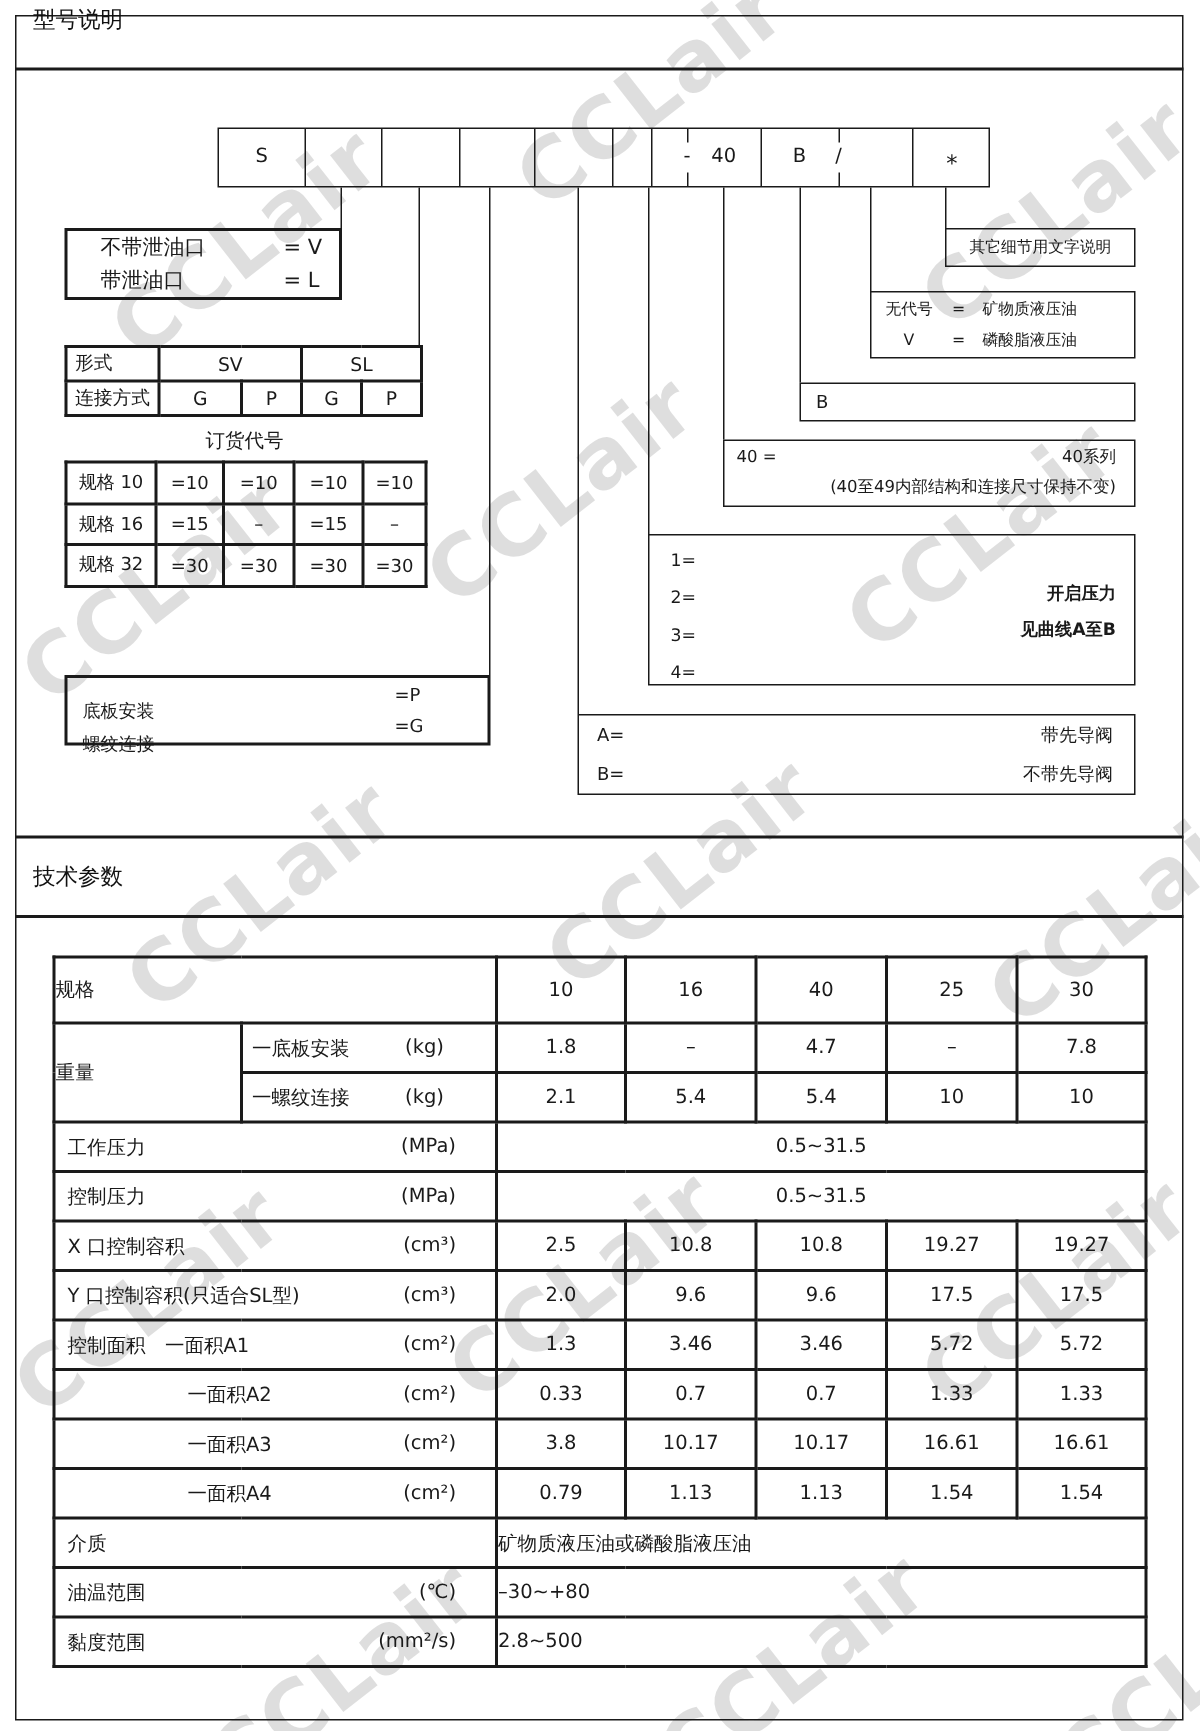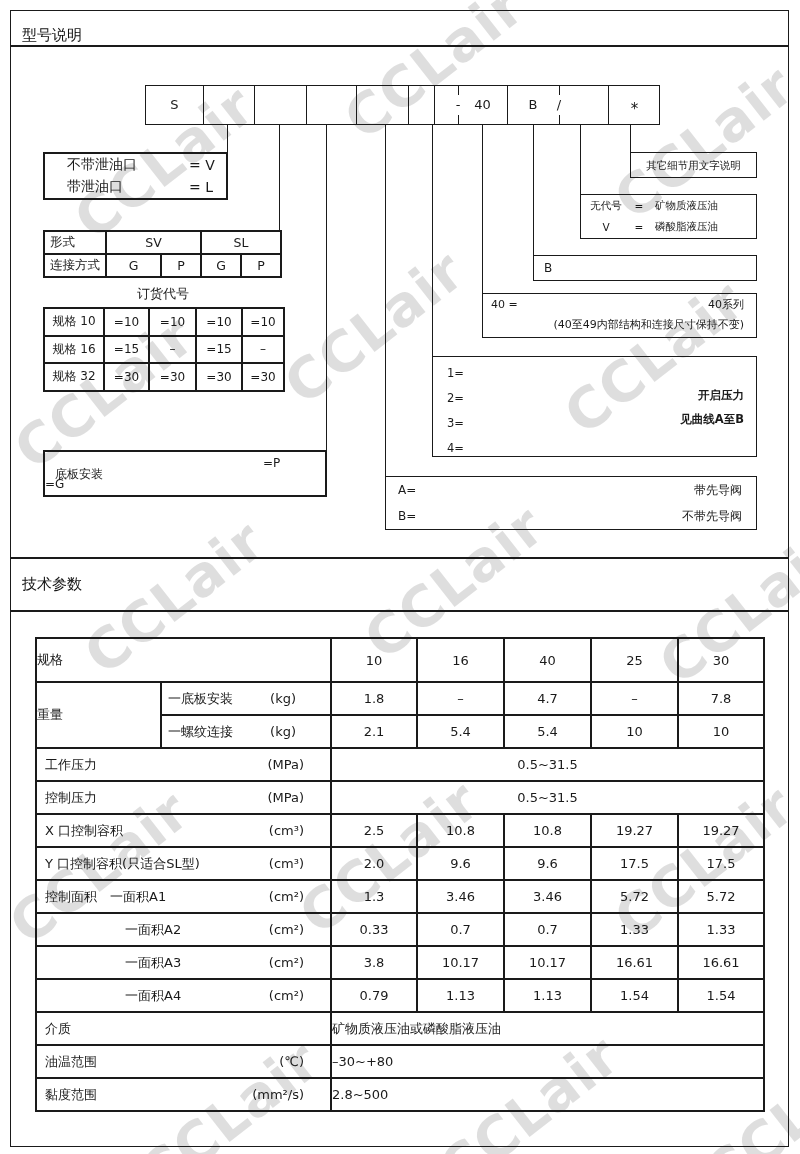--- a/index.html
+++ b/index.html
@@ -79,21 +79,21 @@
   <span class="wm" style="left:600px;top:830px;">CCLair</span>
   <span class="wm" style="left:125px;top:1085px;">CCLair</span>
   <span class="wm" style="left:425px;top:1080px;">CCLair</span>
   <span class="wm" style="left:690px;top:1085px;">CCLair</span>
 
   <div class="frame"></div>
   <div class="hrule" style="top:45px;"></div>
   <div class="hrule" style="top:557px;"></div>
   <div class="hrule" style="top:610px;"></div>
 
-  <div class="sec-title" style="top:26px;">型号说明</div>
+  <div class="sec-title" style="top:4px;">型号说明</div>
   <div class="sec-title" style="top:575px;">技术参数</div>
 
   <div class="box1" style="left:145px;top:85px;width:515px;height:40px;">
     <i class="mdiv" style="left:57px;"></i>
     <i class="mdiv" style="left:108px;"></i>
     <i class="mdiv" style="left:160px;"></i>
     <i class="mdiv" style="left:210px;"></i>
     <i class="mdiv" style="left:262px;"></i>
     <i class="mdiv" style="left:288px;"></i>
     <i class="mdiv" style="left:361px;"></i>
@@ -188,20 +188,21 @@
     </tr>
   </tbody>
     </table>
 
   <div class="box2" style="left:43px;top:450px;width:284px;height:47px;">
     <div class="pgrow">
       <span class="pgl">底板安装</span>
       <span class="pgv">=P</span>
     </div>
     <div class="pgrow">
+      <span class="pgl">螺纹连接</span>
       <span class="pgv">=G</span>
     </div>
   </div>
 
   <div class="box1" style="left:385px;top:476px;width:372px;height:54px;">
     <div class="abrow">
       <span class="c">A=</span>
       <span class="d">带先导阀</span>
     </div>
     <div class="abrow">

